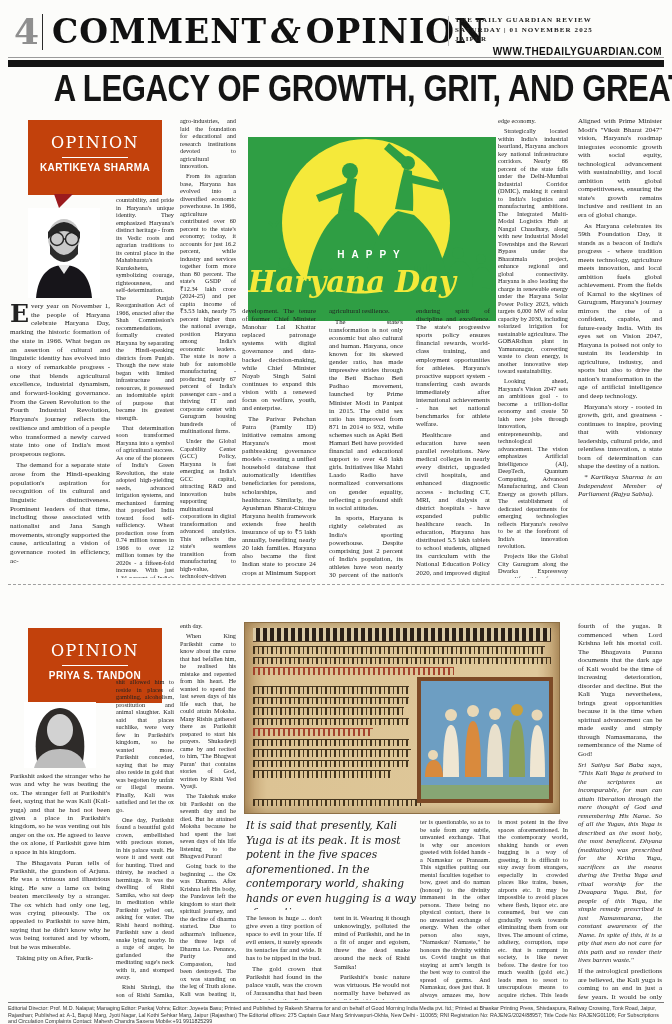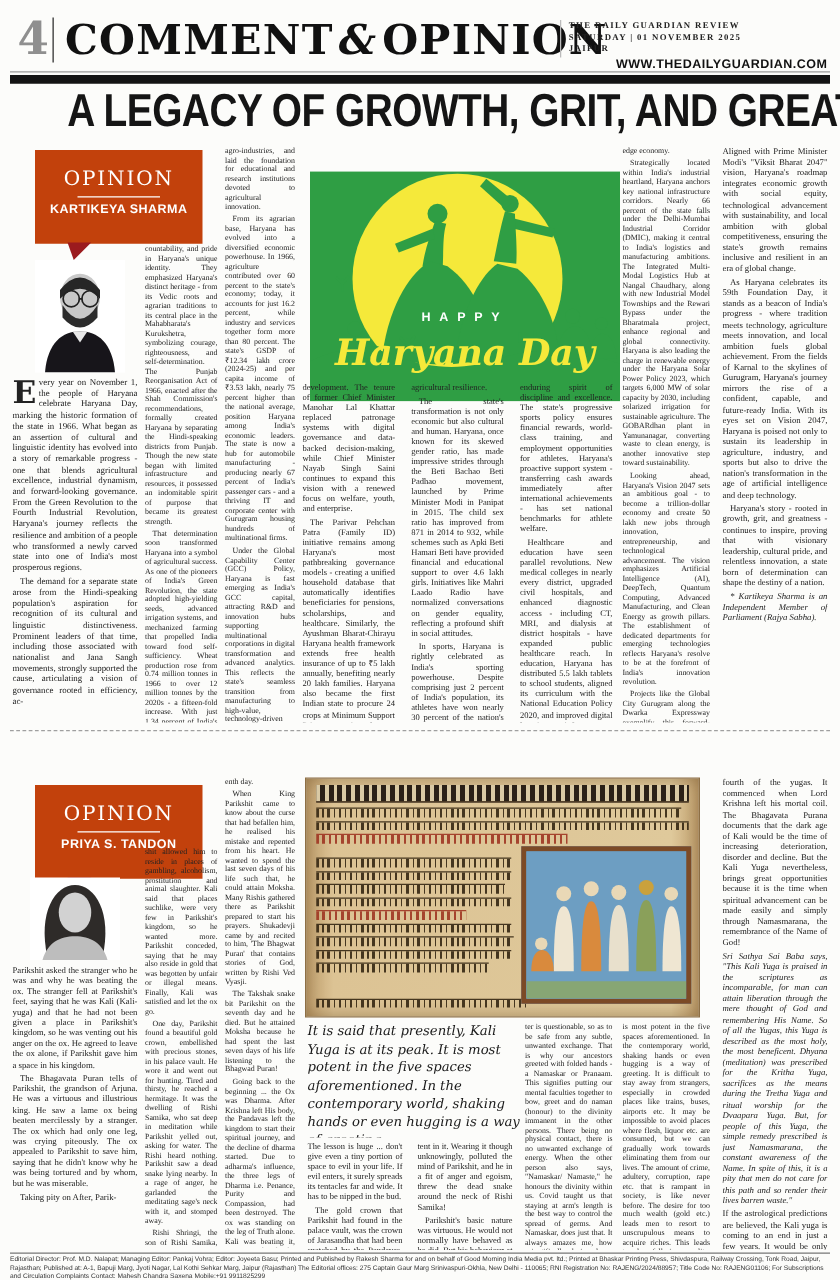--- a/index.html
+++ b/index.html
@@ -43,21 +43,21 @@
   .lead{font-size:7.1px;line-height:8.7px;}
   .lead p:first-child:first-letter{float:left;font-size:25px;line-height:20px;
           padding:2px 2px 0 0;font-weight:bold;font-family:"DejaVu Serif",serif;}
   .footnote{font-style:italic;}
   .quoteblock p{font-style:italic;}
   
   .haryana{position:absolute;left:248px;top:117px;width:248px;height:213px;overflow:hidden;margin-top:20px;}
   .haryana .happy{position:absolute;left:0;top:112px;width:100%;text-align:center;
           color:#fff;font-family:"Liberation Sans",sans-serif;font-size:10px;
           font-weight:bold;letter-spacing:7px;}
-  .haryana .hday{position:absolute;left:0;top:128px;width:100%;text-align:center;
+  .haryana .hday{position:absolute;left:0;top:128px;width:100%;text-align:left;
           color:#f5e93a;font-family:"DejaVu Serif",serif;font-style:italic;
           font-weight:bold;font-size:29px;}
   
   .photo{position:absolute;background:#fff;}
   
   .dashrule{position:absolute;left:8px;right:8px;border-top:1px dashed #9f9f9f;}
   
   .headline2{position:absolute;left:34px;top:578px;font-family:"Liberation Serif",serif;
           font-weight:bold;font-size:31px;color:#1b1b1b;letter-spacing:-.3px;}
   

